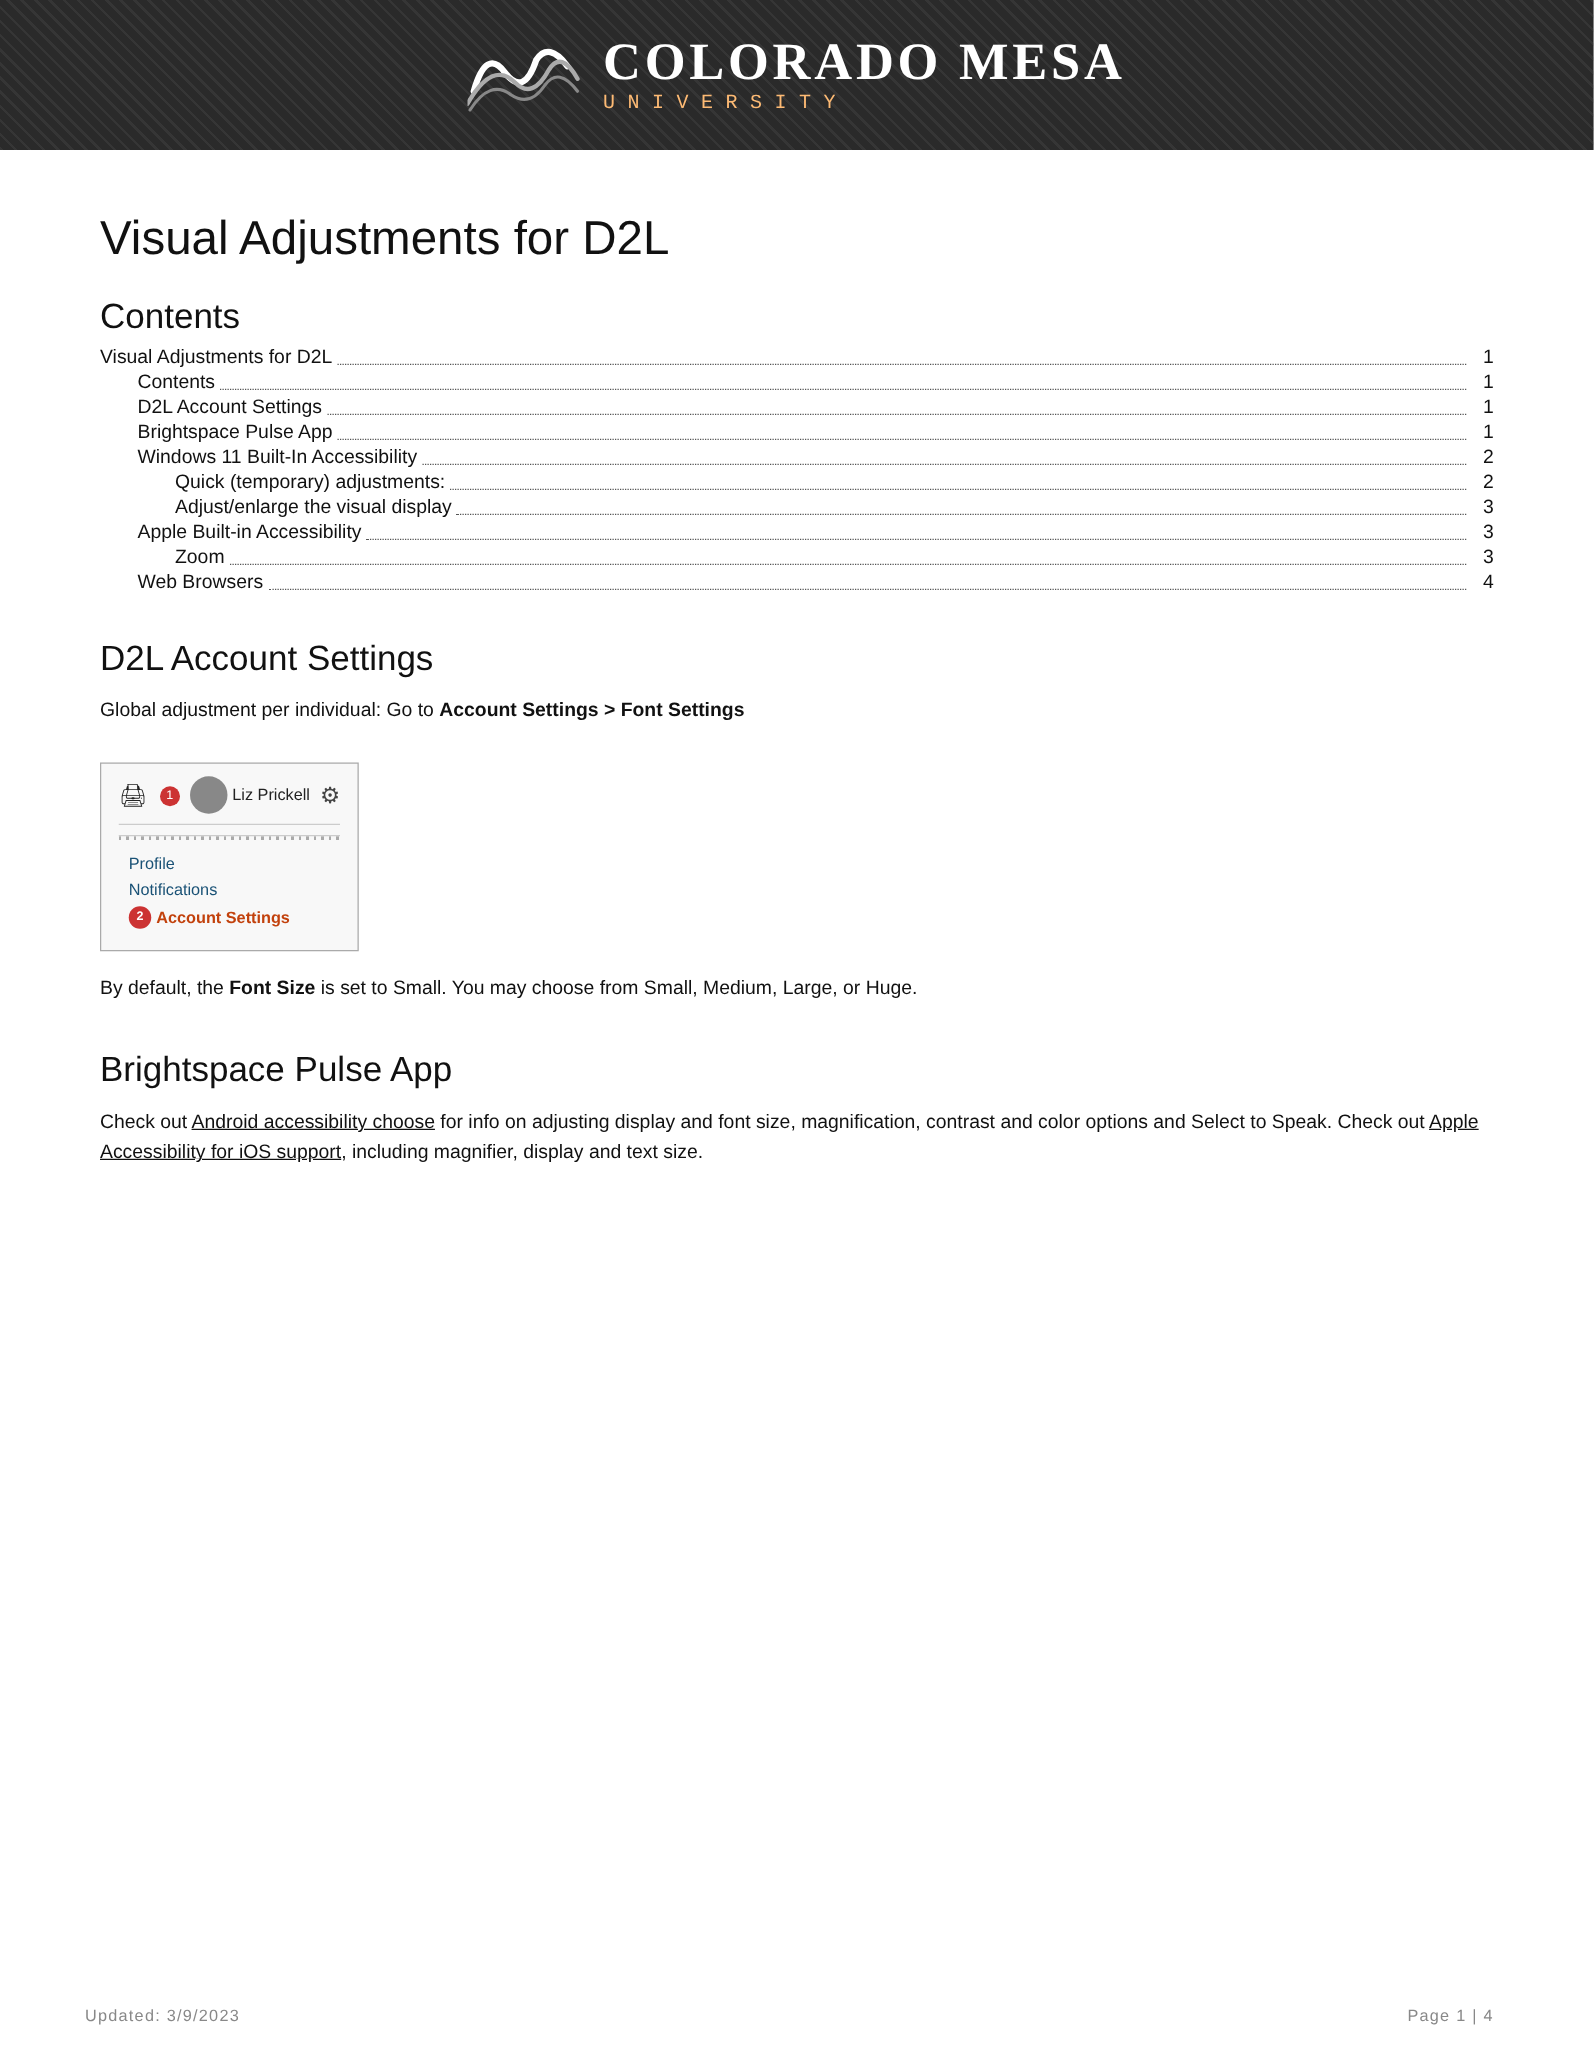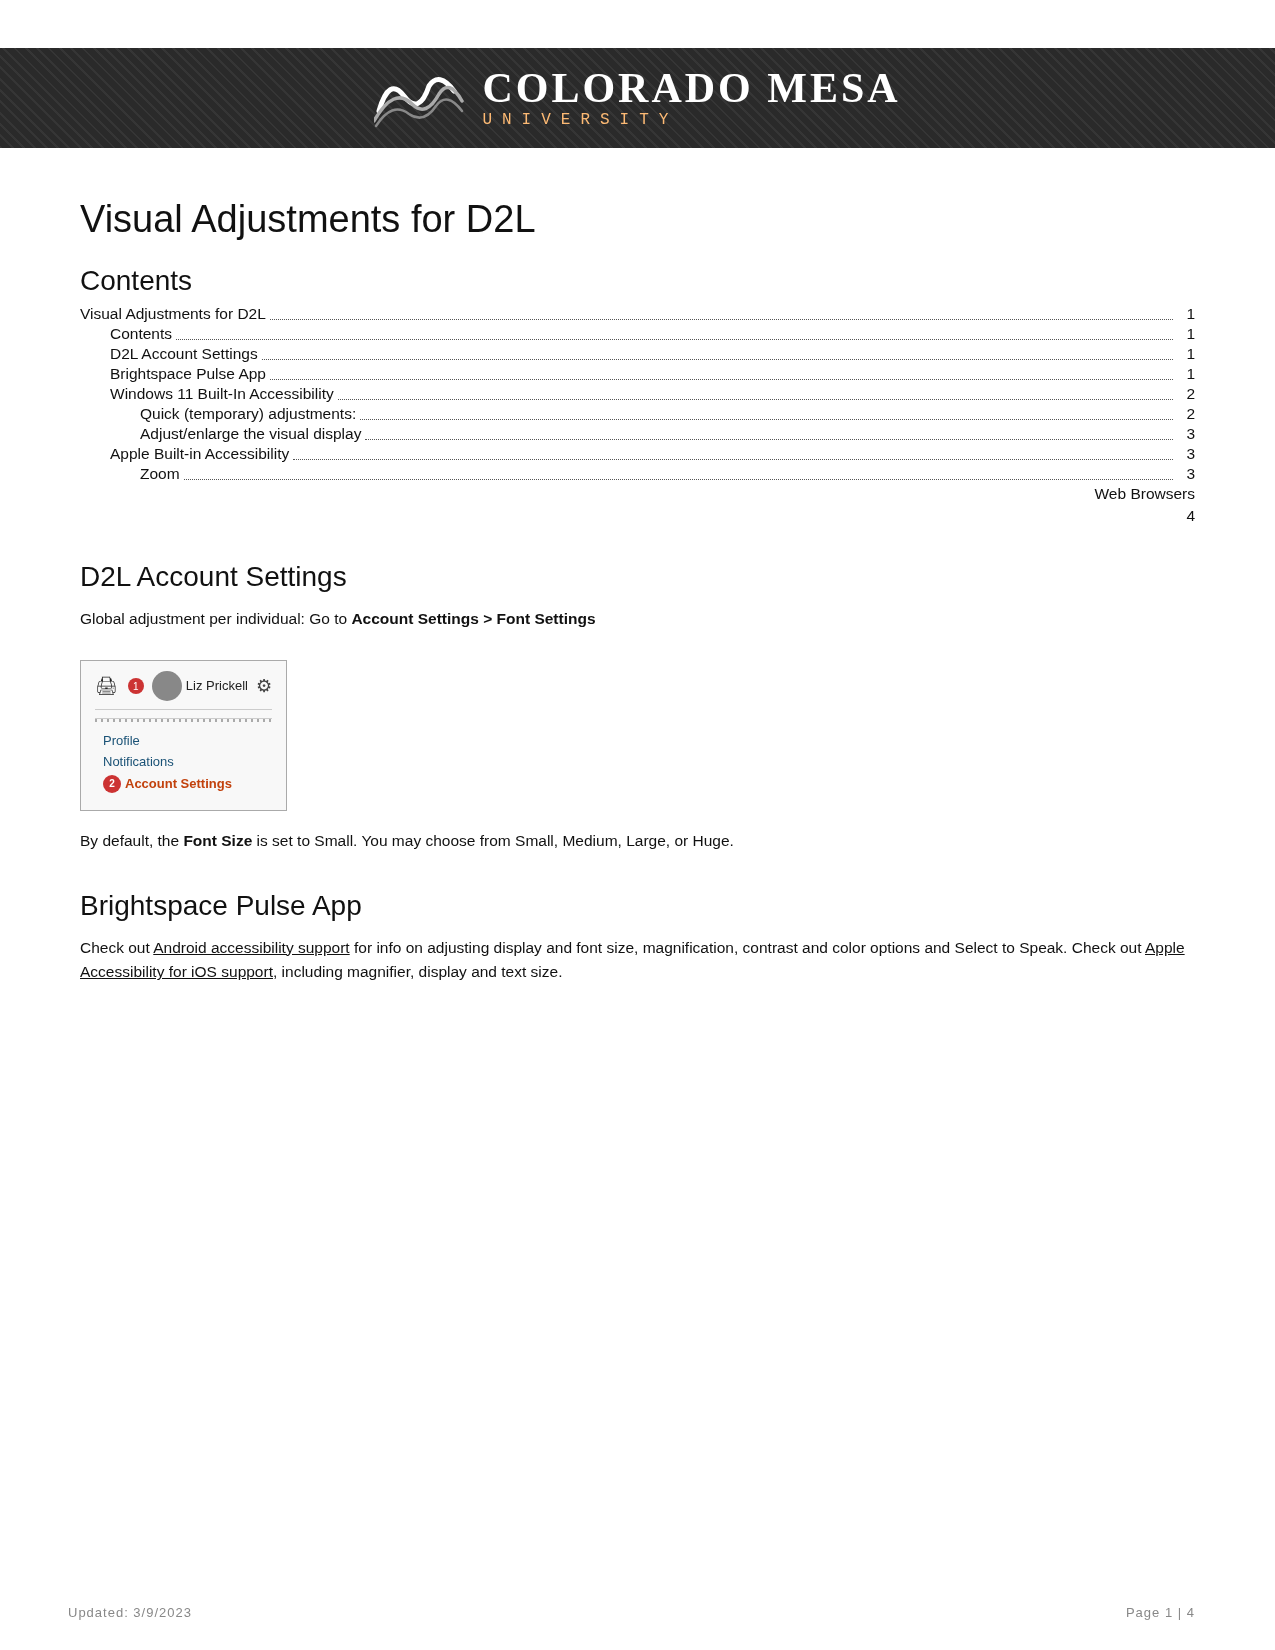--- a/index.html
+++ b/index.html
@@ -13,28 +13,27 @@
       background: #ffffff;
       color: #111111;
       width: 1275px;
       min-height: 1650px;
       position: relative;
     }
 
     
     .header-banner {
       width: 100%;
-      height: 100px;
+      height: 120px;
       background: #2a2a2a;
       display: flex;
       align-items: center;
       justify-content: center;
       position: relative;
       overflow: hidden;
-      margin-top: 48px;
     }
 
     .header-banner::before {
       content: '';
       position: absolute;
       inset: 0;
       background: repeating-linear-gradient(
         45deg,
         rgba(80,80,80,0.3) 0px,
         rgba(80,80,80,0.3) 2px,
@@ -334,21 +333,21 @@
       <span class="toc-row-fill"></span>
       <span class="toc-row-num">3</span>
     </div>
 
     <div class="toc-row" style="padding-left:60px;">
       <span class="toc-row-text">Zoom</span>
       <span class="toc-row-fill"></span>
       <span class="toc-row-num">3</span>
     </div>
 
-    <div class="toc-row" style="padding-left:30px;flex-direction:column;">
+    <div class="toc-row" style="padding-left:30px;">
       <span class="toc-row-text">Web Browsers</span>
       <span class="toc-row-fill"></span>
       <span class="toc-row-num">4</span>
     </div>
 
   </div>
 
   
   <h2 class="section-heading">D2L Account Settings</h2>
 
@@ -388,21 +387,21 @@
   </div>
 
   <p class="body-text">
     By default, the <strong>Font Size</strong> is set to Small. You may choose from Small, Medium, Large, or Huge.
   </p>
 
   
   <h2 class="section-heading">Brightspace Pulse App</h2>
 
   <p class="body-text">
-    Check out <a href="#" class="inline-link">Android accessibility support</a> for info on adjusting display and font size, magnification, contrast and color options and Select to Speak. Check out <a href="#" class="inline-link">Apple Accessibility for iOS support</a>, including magnifier, display and text size.
+    Check out <a href="#" class="inline-link">Android accessibility choose</a> for info on adjusting display and font size, magnification, contrast and color options and Select to Speak. Check out <a href="#" class="inline-link">Apple Accessibility for iOS support</a>, including magnifier, display and text size.
   </p>
 
 
 </div>
 
 <div class="page-footer">
   <span>Updated: 3/9/2023</span>
   <span>Page 1 | 4</span>
 </div>
 

